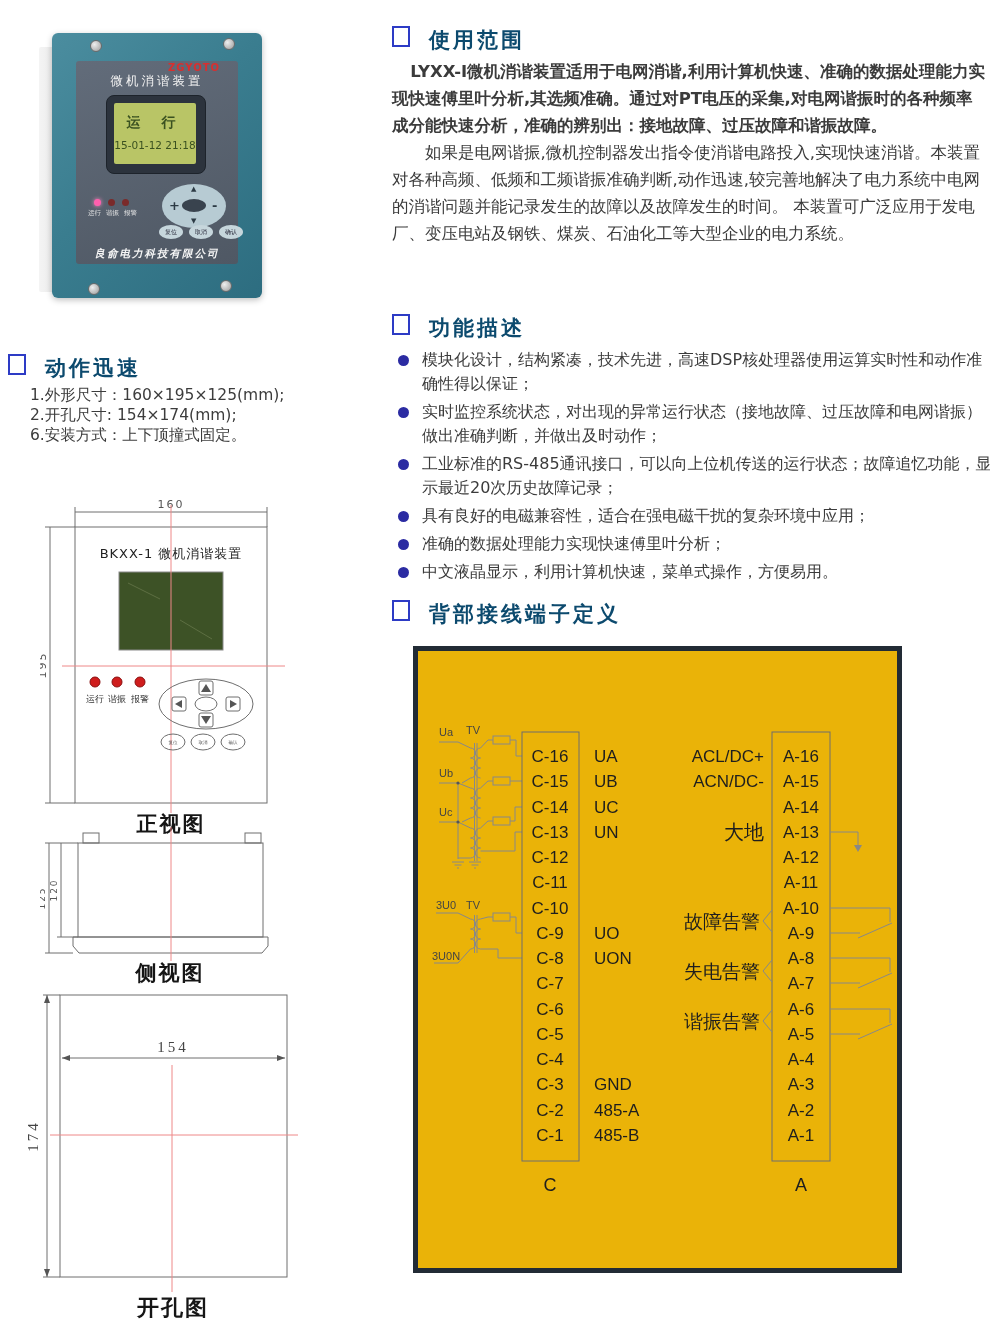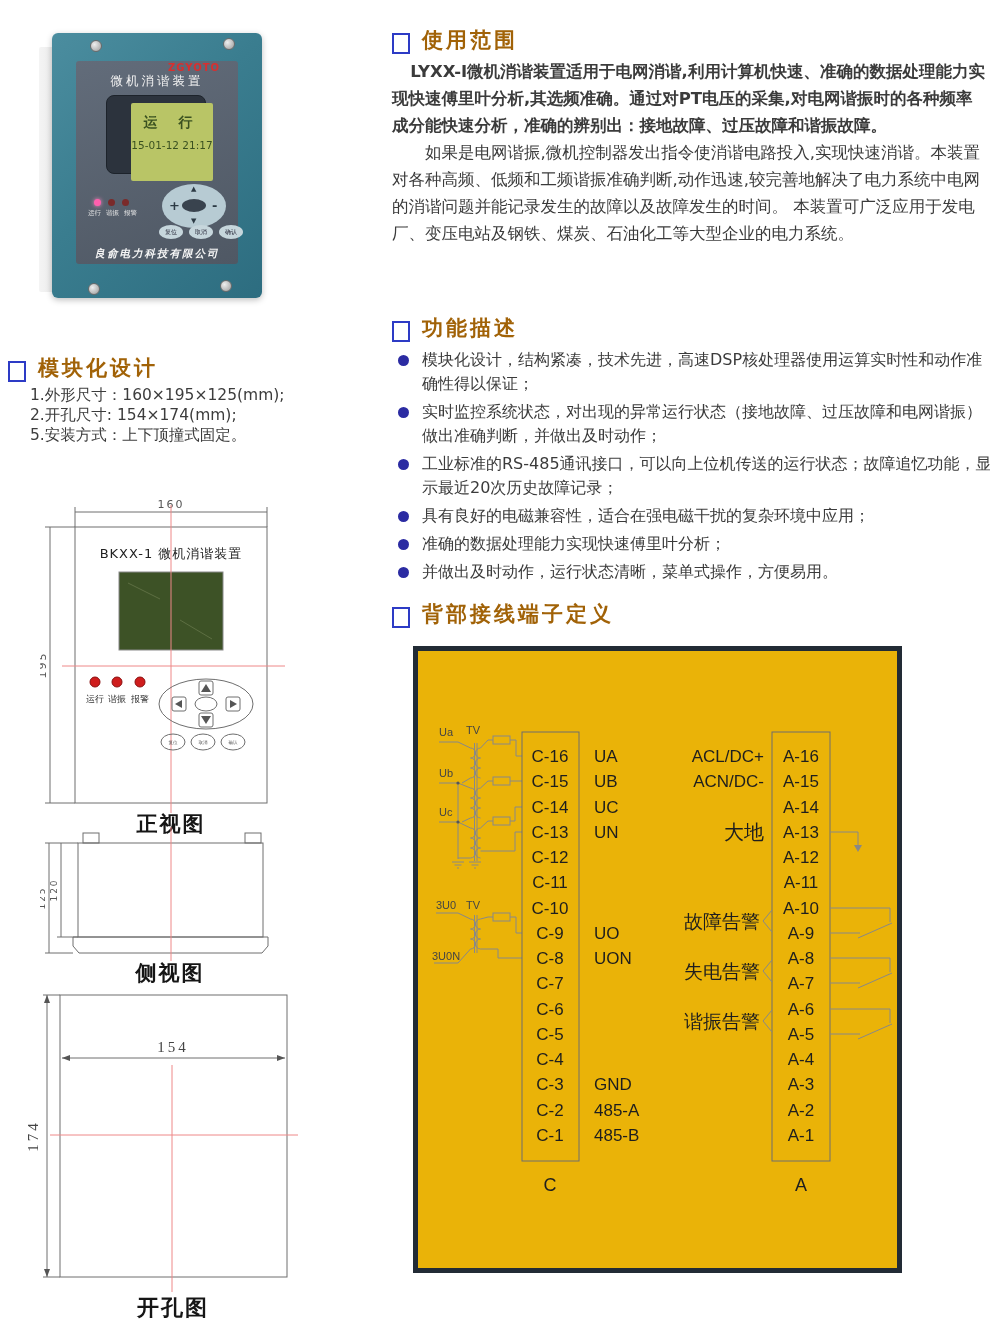--- a/index.html
+++ b/index.html
@@ -1,21 +1,21 @@
 <!DOCTYPE html>
 <html><head>
 <meta charset="utf-8">
 <style>
   html,body{margin:0;padding:0;background:#fff;}
   .page{position:relative;width:990px;height:1326px;background:#fff;overflow:hidden;
         font-family:"DejaVu Sans","Liberation Sans",sans-serif;color:#3b3b3b;}
   .abs{position:absolute;}
 
   
-  .sec-title{display:flex;align-items:flex-end;gap:12px;color:#a16207;
+  .sec-title{display:flex;align-items:flex-start;gap:19px;color:#0c4a6e;
              font-family:"Liberation Serif","DejaVu Serif",serif;
              font-size:21px;letter-spacing:3px;font-weight:600;}
   .sec-title .sq{display:inline-block;width:14px;height:17px;border:2px solid #2d3bc5;background:#fff;}
 
   
   .usage-text{width:596px;font-size:16.5px;line-height:27px;color:#3b3b3b;}
   .usage-text p{margin:0;}
   .usage-text p.ind1{text-indent:1.1em;font-weight:bold;}
   .usage-text p.ind2{text-indent:2em;}
 
@@ -35,21 +35,21 @@
          box-shadow:0 2px 6px rgba(0,0,0,.25);}
   .screw{position:absolute;width:10px;height:10px;border-radius:50%;
          background:radial-gradient(circle at 35% 35%,#eee,#9a9a9a);border:1px solid #6b6b6b;}
   .inner-panel{position:absolute;left:24px;top:28px;width:162px;height:203px;border-radius:3px;
                background:linear-gradient(160deg,#626c7a,#4f5864);}
   .brand{position:absolute;right:18px;top:1px;color:#d82f2f;font-weight:bold;font-size:10px;letter-spacing:1px;}
   .panel-title{position:absolute;left:0;right:0;top:12px;text-align:center;color:#f2f2f2;
                font-size:12.5px;letter-spacing:3px;}
   .lcd-bezel{position:absolute;left:30px;top:34px;width:98px;height:77px;background:#2c333d;
              border-radius:8px;border:1px solid #1d232b;}
-  .lcd{position:absolute;left:24px;top:7px;width:82px;height:78px;background:#b9c566;border-radius:2px;
+  .lcd{position:absolute;left:7px;top:7px;width:82px;height:61px;background:#b9c566;border-radius:2px;
        text-align:center;color:#3a5120;}
   .lcd .status{margin-top:11px;font-size:14px;font-weight:bold;letter-spacing:8px;}
   .lcd .time{margin-top:7px;font-size:10.5px;letter-spacing:0;}
   .led{position:absolute;width:7px;height:7px;border-radius:50%;}
   .led.on{background:#ff5fae;box-shadow:0 0 4px #ff8ec6;}
   .led.off{background:#7a2a2a;}
   .led-labels{position:absolute;left:12px;top:148px;width:60px;display:flex;gap:5px;
               color:#e8e8e8;font-size:6.5px;white-space:nowrap;}
   .navpad{position:absolute;left:86px;top:123px;width:64px;height:44px;border-radius:50%;
           background:#b7cbd3;}
@@ -88,21 +88,21 @@
       <div class="screw" style="left:38px;top:7px;"></div>
       <div class="screw" style="left:171px;top:5px;"></div>
       <div class="screw" style="left:36px;top:250px;"></div>
       <div class="screw" style="left:168px;top:247px;"></div>
       <div class="inner-panel">
         <div class="brand">ZGYOTO</div>
         <div class="panel-title">微机消谐装置</div>
         <div class="lcd-bezel">
           <div class="lcd">
             <div class="status">运 行</div>
-            <div class="time">15-01-12 21:17</div>
+            <div class="time">15-01-12 21:18</div>
           </div>
         </div>
         <div class="led on" style="left:18px;top:138px;"></div>
         <div class="led off" style="left:32px;top:138px;"></div>
         <div class="led off" style="left:46px;top:138px;"></div>
         <div class="led-labels">
           <span>运行</span>
           <span>谐振</span>
           <span>报警</span>
         </div>
@@ -136,33 +136,33 @@
     <div class="sec-title">
       <span class="sq"></span>
       <span>功能描述</span>
     </div>
     <ul class="features">
       <li><span class="dot"></span><span>模块化设计，结构紧凑，技术先进，高速DSP核处理器使用运算实时性和动作准确性得以保证；</span></li>
       <li><span class="dot"></span><span>实时监控系统状态，对出现的异常运行状态（接地故障、过压故障和电网谐振）做出准确判断，并做出及时动作；</span></li>
       <li><span class="dot"></span><span>工业标准的RS-485通讯接口，可以向上位机传送的运行状态；故障追忆功能，显示最近20次历史故障记录；</span></li>
       <li><span class="dot"></span><span>具有良好的电磁兼容性，适合在强电磁干扰的复杂环境中应用；</span></li>
       <li><span class="dot"></span><span>准确的数据处理能力实现快速傅里叶分析；</span></li>
-      <li><span class="dot"></span><span>并做出及时动作，运行状态清晰，菜单式操作，方便易用。</span></li>
+      <li><span class="dot"></span><span>中文液晶显示，利用计算机快速，菜单式操作，方便易用。</span></li>
     </ul>
   </div>
 
   <div class="abs" style="left:8px;top:354px;">
     <div class="sec-title">
       <span class="sq"></span>
-      <span>模块化设计</span>
+      <span>动作迅速</span>
     </div>
     <div class="install-items">
       <div>1.外形尺寸：160×195×125(mm);</div>
       <div>2.开孔尺寸: 154×174(mm);</div>
-      <div>5.安装方式：上下顶撞式固定。</div>
+      <div>6.安装方式：上下顶撞式固定。</div>
     </div>
   </div>
 
   <svg class="abs" style="left:40px;top:495px;" width="250" height="345" viewBox="0 0 250 345">
     <g>
       <line class="draw" x1="35" y1="17" x2="227" y2="17"></line>
       <line class="draw" x1="35" y1="12" x2="35" y2="32"></line>
       <line class="draw" x1="227" y1="12" x2="227" y2="32"></line>
       <text class="dimtxt" x="131" y="13" text-anchor="middle">160</text>
       <line class="draw" x1="10" y1="32" x2="10" y2="308"></line>

